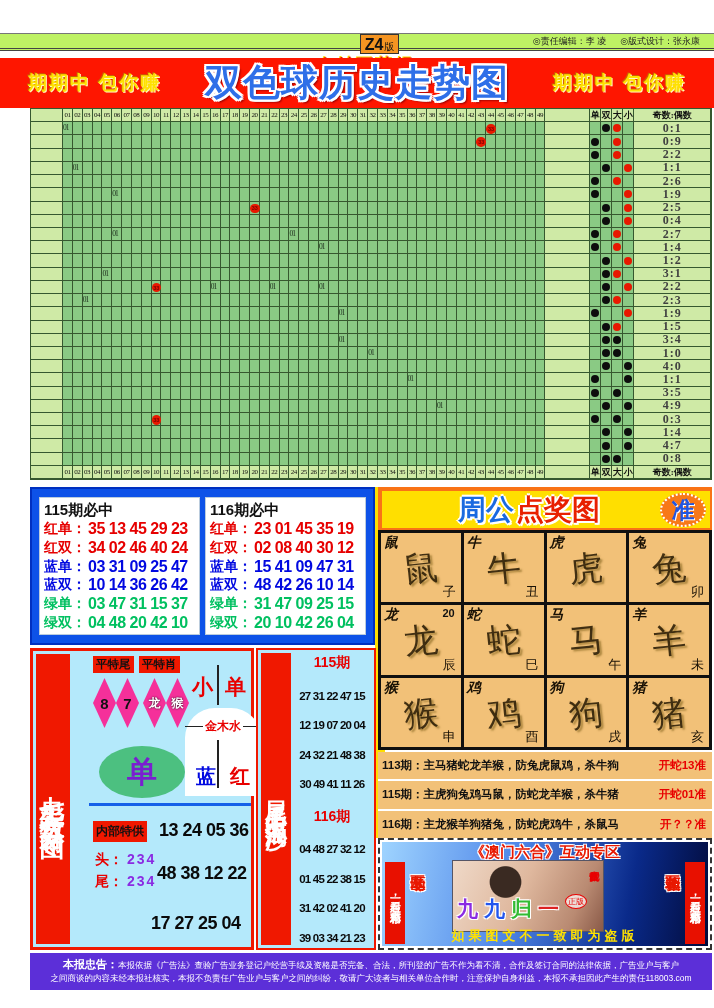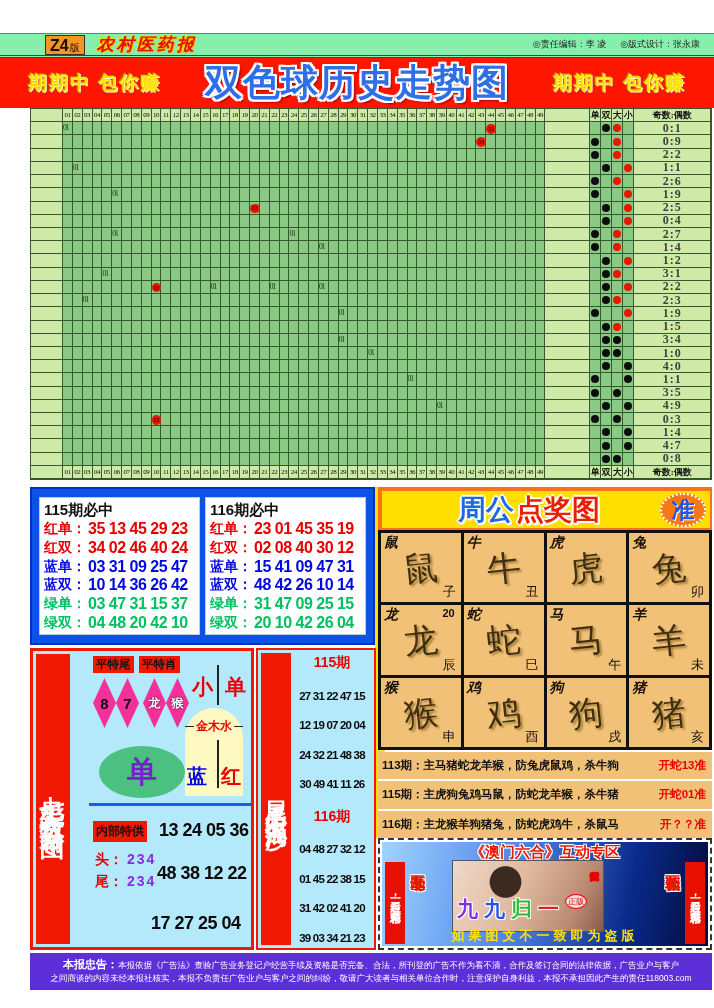--- a/index.html
+++ b/index.html
@@ -1,22 +1,22 @@
 <!DOCTYPE html>
 <html><head>
 <meta charset="utf-8">
 <style>
   *{margin:0;padding:0;box-sizing:border-box;}
   html,body{background:#fff;}
   body{font-family:"Liberation Sans","DejaVu Sans",sans-serif;}
   #page{position:relative;width:714px;height:1008px;background:#fff;overflow:hidden;}
 
   
-  #masthead{position:absolute;left:0;top:33px;width:714px;height:25px;background:#86efac;
-    border-top:1px solid #777;border-bottom:3px double #444;display:flex;align-items:center;}
+  #masthead{position:absolute;left:0;top:33px;width:714px;height:18px;background:#bef264;
+    border-top:1px solid #777;border-bottom:3px double #444;display:flex;align-items:center;flex-direction:column;}
   .ed-box{margin-left:45px;background:#f49422;border:1px solid #333;padding:0 4px;height:20px;display:flex;align-items:baseline;}
   .ed-main{font-weight:bold;font-size:16px;color:#111;line-height:19px;}
   .ed-suf{font-size:10px;color:#111;margin-left:1px;}
   .paper-name{margin-left:12px;font-size:17px;font-weight:bold;font-style:italic;color:#e01000;
     font-family:"Liberation Serif","DejaVu Serif",serif;text-shadow:1px 1px 0 #ffb400,-1px -1px 0 #ffd800;letter-spacing:3px;}
   .mid-badge{position:absolute;left:308px;top:35px;height:21px;display:flex;align-items:stretch;}
   .slant{width:12px;background:#3bb7f0;transform:skewX(-18deg);}
   .badge-a{background:#fff;border:1px solid #999;padding:0 3px;font-size:13px;font-weight:bold;color:#111;display:flex;align-items:center;}
   .badge-b{background:#f49422;padding:0 3px;font-size:13px;font-weight:bold;color:#222;display:flex;align-items:center;font-family:"Liberation Serif",serif;}
   .credits{position:absolute;right:14px;top:0;height:100%;display:flex;align-items:center;gap:14px;font-size:9px;color:#222;}
@@ -85,21 +85,21 @@
     writing-mode:vertical-rl;text-orientation:upright;display:flex;align-items:center;justify-content:center;
     font-weight:bold;}
   #sevenstar .v-strip{font-size:25px;letter-spacing:6px;}
   .ss-tag{position:absolute;background:#f01800;color:#111;font-weight:bold;font-size:11.5px;padding:1px 3px;}
   .diamond{position:absolute;width:23px;height:50px;background:#f5309a;clip-path:polygon(50% 0,100% 50%,50% 100%,0 50%);
     display:flex;align-items:center;justify-content:center;font-weight:bold;}
   .d-num{font-size:15px;color:#111;}
   .d-zo{font-size:12px;color:#fff;text-shadow:0 0 2px #000;}
   .ss-xd{position:absolute;font-size:21px;font-weight:900;color:#e80000;}
   .vline{position:absolute;width:1.5px;background:#222;}
-  .elem-box{position:absolute;left:152px;top:57px;width:58px;height:88px;background:#fef9c3;border-radius:30px 30px 0 0;}
+  .elem-box{position:absolute;left:152px;top:57px;width:76px;height:88px;background:#ffffff;border-radius:30px 30px 0 0;}
   .elem-top{position:absolute;top:10px;left:0;right:0;display:flex;align-items:center;justify-content:center;gap:2px;}
   .elem-top .hl{height:1.5px;background:#222;flex:1;}
   .elem-txt{font-size:12px;font-weight:bold;color:#e80000;white-space:nowrap;}
   .elem-bot{position:absolute;bottom:6px;left:0;right:0;display:flex;justify-content:center;gap:14px;font-size:20px;font-weight:900;}
   .green-oval{position:absolute;left:66px;top:95px;width:86px;height:52px;background:#4cc080;border-radius:50%;
     display:flex;align-items:center;justify-content:center;font-size:30px;font-weight:900;color:#7a1fd0;}
   .blue-hr{position:absolute;left:56px;top:152px;width:162px;height:3px;background:#1560e8;}
   .int-box{position:absolute;left:60px;top:170px;background:#f01800;color:#111;font-weight:bold;font-size:12px;padding:2px 3px;}
   .big-nums{position:absolute;font-size:18px;font-weight:900;color:#0a0a0a;letter-spacing:-0.5px;white-space:nowrap;}
   .ht-line{position:absolute;font-size:14px;font-weight:bold;white-space:nowrap;}

